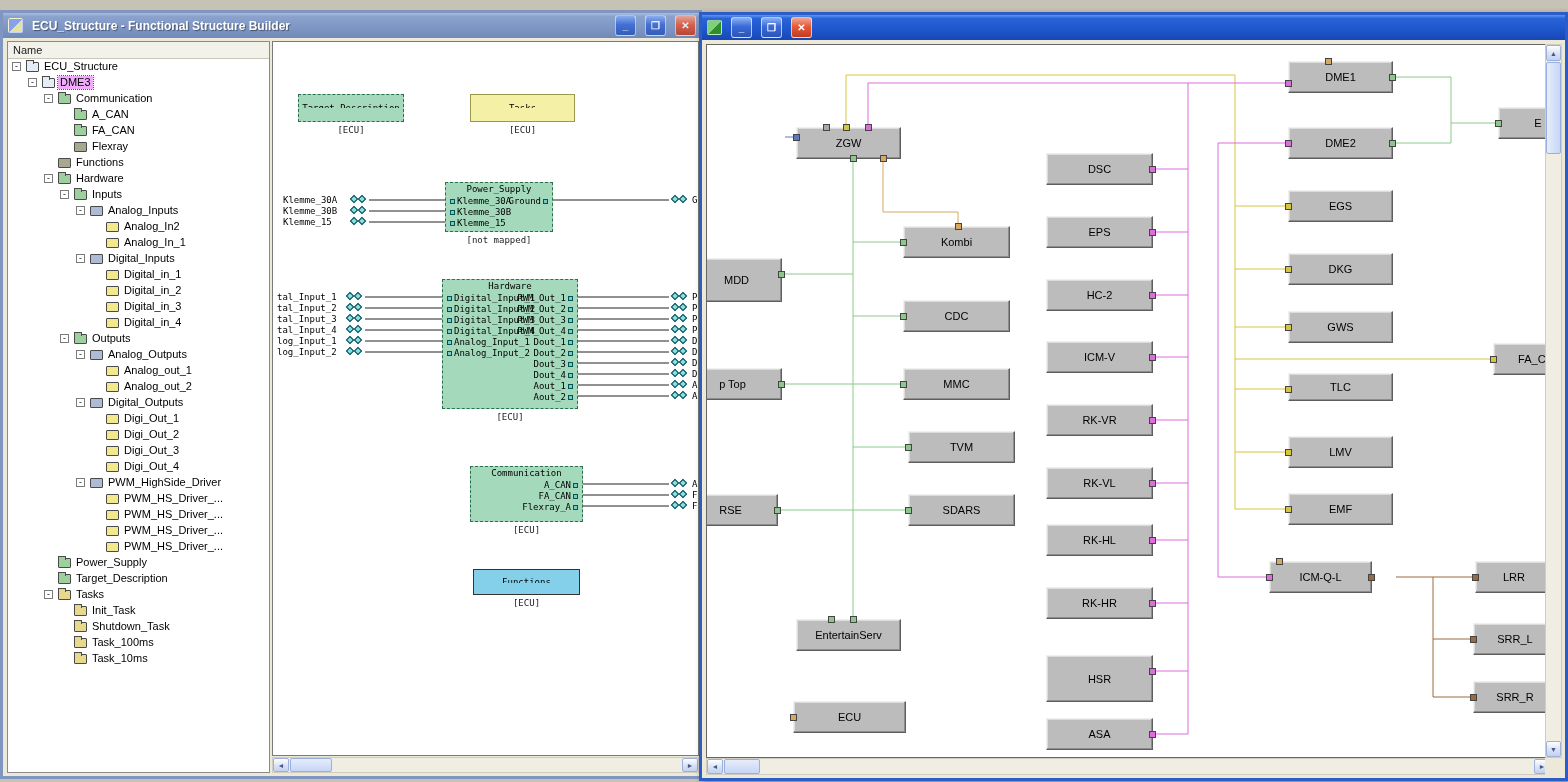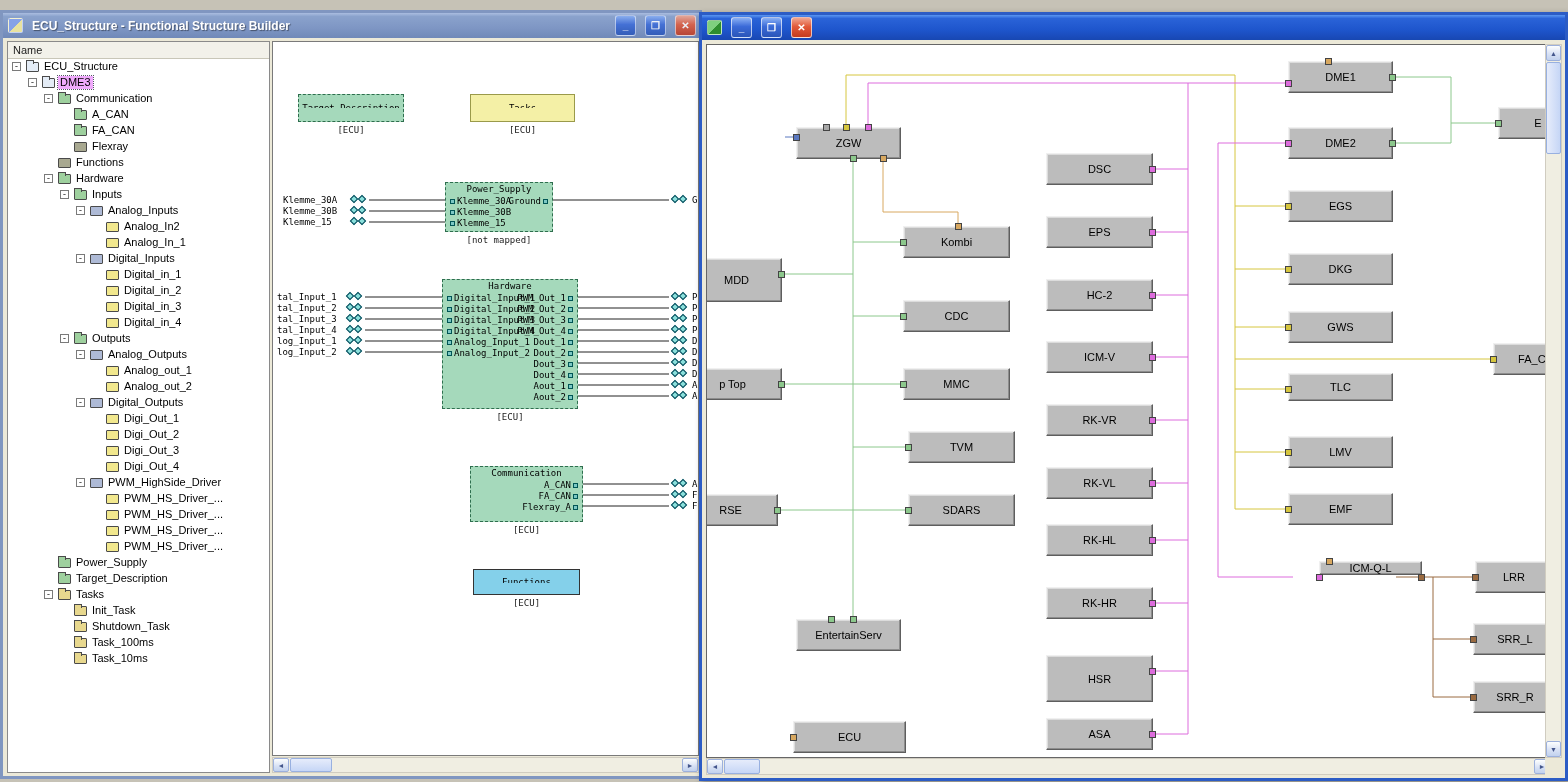--- a/index.html
+++ b/index.html
@@ -489,21 +489,21 @@
       </div>
       <div class="hnode" style="left: -24px; top: 449px; width: 95px; height: 32px;">
         <span class="hnode-label">RSE</span>
         <span class="hport" style="background: rgb(140, 200, 140); right: -4px; top: 12px;"></span>
       </div>
       <div class="hnode" style="left: 89px; top: 574px; width: 105px; height: 32px;">
         <span class="hnode-label">EntertainServ</span>
         <span class="hport" style="background: rgb(140, 200, 140); top: -4px; left: 31px;"></span>
         <span class="hport" style="background: rgb(140, 200, 140); top: -4px; left: 53px;"></span>
       </div>
-      <div class="hnode" style="left: 86px; top: 676px; width: 113px; height: 32px;">
+      <div class="hnode" style="left: 86px; top: 656px; width: 113px; height: 32px;">
         <span class="hnode-label">ECU</span>
         <span class="hport" style="background: rgb(216, 168, 96); left: -4px; top: 12px;"></span>
       </div>
       <div class="hnode" style="left: 339px; top: 108px; width: 107px; height: 32px;">
         <span class="hnode-label">DSC</span>
         <span class="hport" style="background: rgb(221, 108, 221); right: -4px; top: 12px;"></span>
       </div>
       <div class="hnode" style="left: 339px; top: 171px; width: 107px; height: 32px;">
         <span class="hnode-label">EPS</span>
         <span class="hport" style="background: rgb(221, 108, 221); right: -4px; top: 12px;"></span>
@@ -568,21 +568,21 @@
         <span class="hport" style="background: rgb(214, 198, 62); left: -4px; top: 12px;"></span>
       </div>
       <div class="hnode" style="left: 581px; top: 391px; width: 105px; height: 32px;">
         <span class="hnode-label">LMV</span>
         <span class="hport" style="background: rgb(214, 198, 62); left: -4px; top: 12px;"></span>
       </div>
       <div class="hnode" style="left: 581px; top: 448px; width: 105px; height: 32px;">
         <span class="hnode-label">EMF</span>
         <span class="hport" style="background: rgb(214, 198, 62); left: -4px; top: 12px;"></span>
       </div>
-      <div class="hnode" style="left: 612px; top: 516px; width: 103px; height: 14px;">
+      <div class="hnode" style="left: 562px; top: 516px; width: 103px; height: 32px;">
         <span class="hnode-label">ICM-Q-L</span>
         <span class="hport" style="background: rgb(221, 108, 221); left: -4px; top: 12px;"></span>
         <span class="hport" style="background: rgb(154, 106, 64); right: -4px; top: 12px;"></span>
         <span class="hport" style="background: rgb(216, 168, 96); top: -4px; left: 6px;"></span>
       </div>
       <div class="hnode" style="left: 768px; top: 516px; width: 78px; height: 32px;">
         <span class="hnode-label">LRR</span>
         <span class="hport" style="background: rgb(154, 106, 64); left: -4px; top: 12px;"></span>
       </div>
       <div class="hnode" style="left: 766px; top: 578px; width: 84px; height: 32px;">

